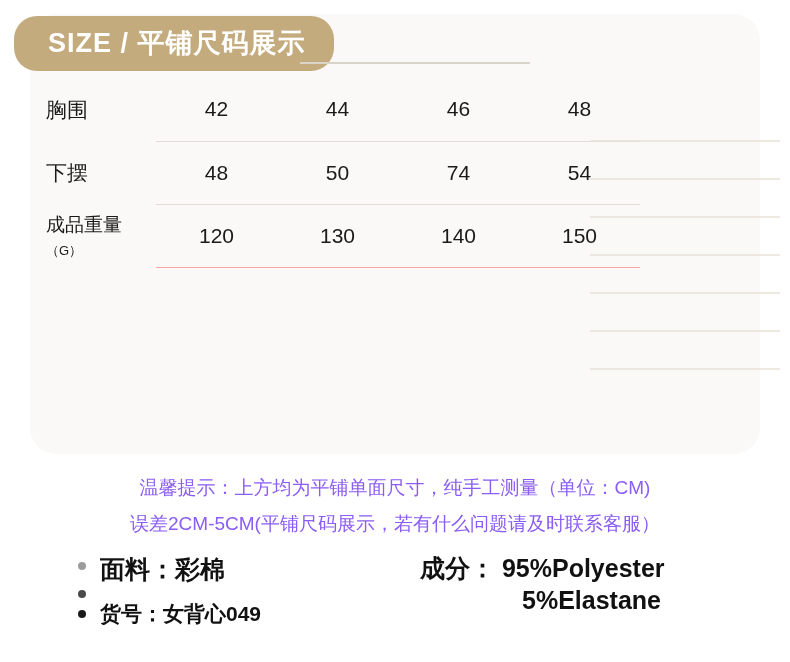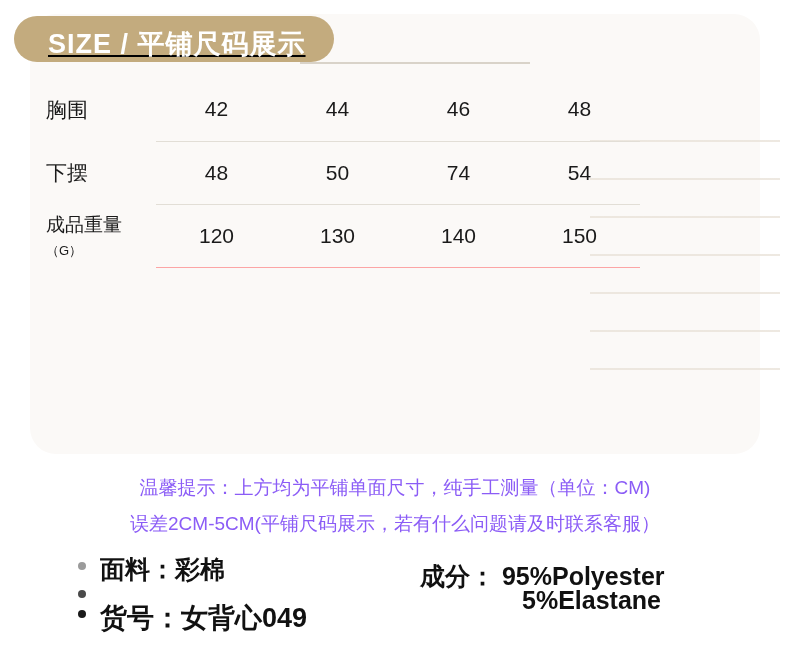--- a/index.html
+++ b/index.html
@@ -44,27 +44,26 @@
       rgba(232,225,215,0.75) 36px,
       rgba(232,225,215,0.75) 38px
     );
   }
   
   .banner {
     position: absolute;
     left: 14px;
     top: 16px;
     height: 46px;
-    padding: 0 28px 0 34px;
+    padding: 9px 28px 0 34px;
     display: flex;
-    align-items: flex-end;
+    align-items: flex-start;
     background: #c3ab7e;
     border-radius: 23px;
     box-shadow: 0 0 0 0 transparent;
-    text-decoration: underline;
   }
   .banner-text {
     color: #ffffff;
     font-size: 27px;
     font-weight: bold;
     letter-spacing: 1px;
     white-space: nowrap;
     font-family: "Liberation Sans", sans-serif;
   }
   
@@ -176,29 +175,29 @@
     top: 5px;
     font-size: 25px;
     font-weight: bold;
     color: #111111;
     white-space: nowrap;
   }
   .info-left-2 {
     position: absolute;
     left: 30px;
     top: 52px;
-    font-size: 27px;
+    font-size: 21px;
     font-weight: bold;
     color: #111111;
     white-space: nowrap;
   }
   .info-right-1 {
     position: absolute;
     left: 350px;
-    top: 12px;
+    top: 4px;
     font-size: 25px;
     font-weight: bold;
     color: #111111;
     white-space: nowrap;
   }
   .info-right-2 {
     position: absolute;
     left: 452px;
     top: 38px;
     font-size: 25px;

